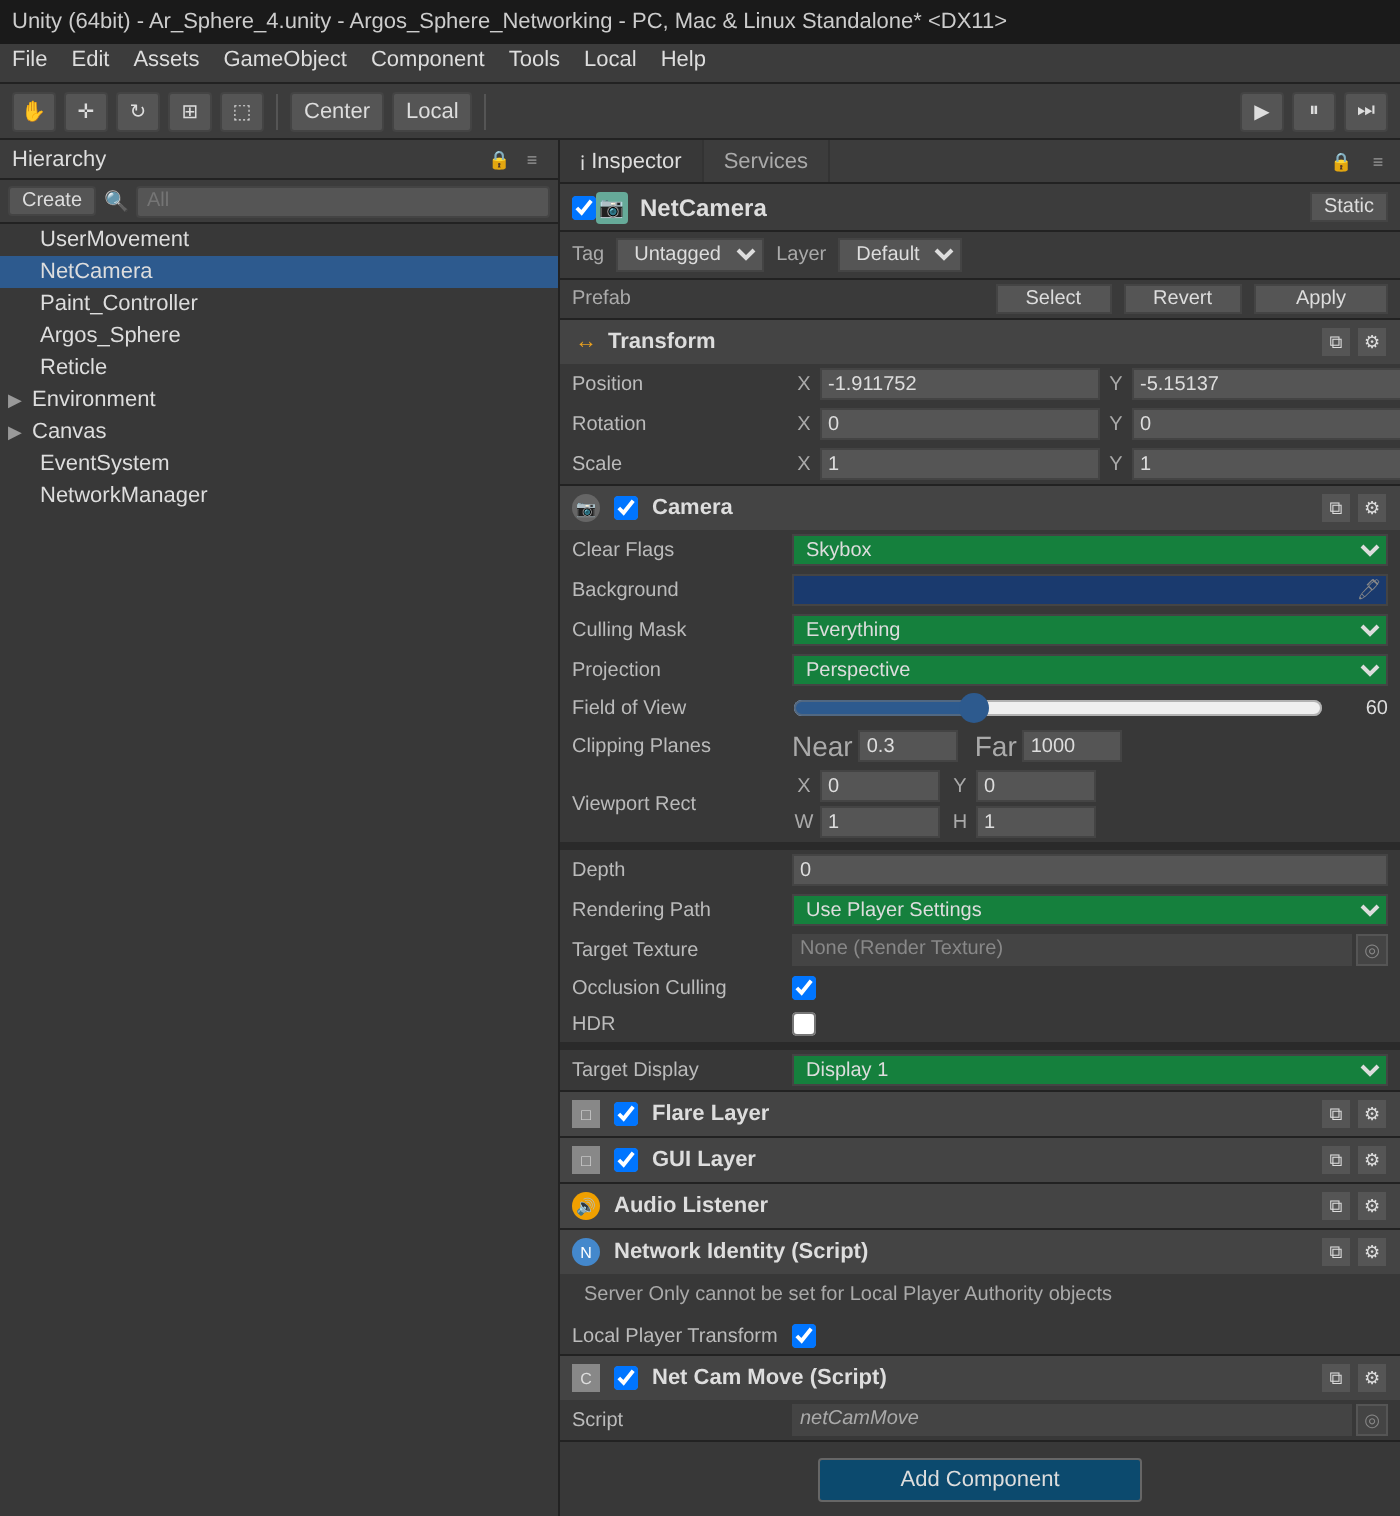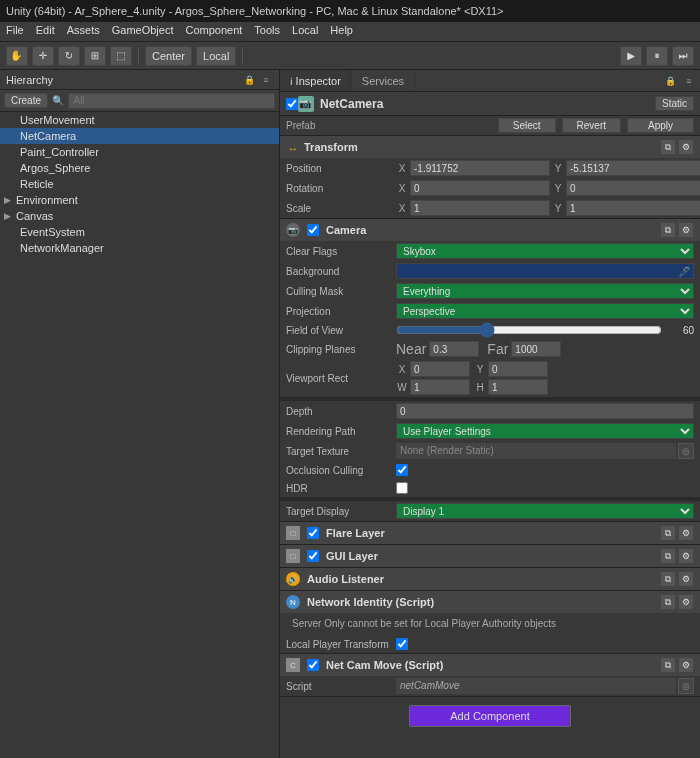--- a/index.html
+++ b/index.html
@@ -81,21 +81,21 @@
     
     .slider-wrap { display: flex; align-items: center; flex: 1; gap: 4px; }
     input[type="range"] { flex: 1; height: 12px; accent-color: #2d5a8e; }
     .slider-value { width: 28px; text-align: right; color: #ddd; font-size: 10px; }
 
     
     .section-gap { height: 4px; background: #2a2a2a; }
 
     
     .add-comp-wrap { padding: 8px; display: flex; justify-content: center; }
-    .add-comp-btn { background: #6d28d9; border: 1px solid #666; color: #ddd; padding: 4px 40px; font-size: 11px; cursor: pointer; border-radius: 2px; }
+    .add-comp-btn { background: #0c4a6e; border: 1px solid #666; color: #ddd; padding: 4px 40px; font-size: 11px; cursor: pointer; border-radius: 2px; }
 
     
     .script-field { background: #444; border: 1px solid #444; color: #aaa; font-size: 10px; padding: 1px 3px; height: 16px; flex: 1; font-style: italic; }
 
     
     .info-text { color: #aaa; font-size: 10px; padding: 2px 6px; line-height: 1.4; }
 
     
     .icon-transform { color: #e8a020; font-size: 11px; }
 
@@ -228,20 +228,30 @@
 
     <div id="inspector-content">
 
       <div class="obj-header">
         <input type="checkbox" class="comp-checkbox" checked="" style="">
         <div class="obj-header-icon">📷</div>
         <span class="obj-name" style="margin-left:6px;">NetCamera</span>
         <button class="static-badge" style="font-size:10px;">Static</button>
       </div>
 
+      <div class="tag-row">
+        <span class="tag-label">Tag</span>
+        <select class="tag-select">
+          <option>Untagged</option>
+        </select>
+        <span class="tag-label">Layer</span>
+        <select class="tag-select">
+          <option>Default</option>
+        </select>
+      </div>
 
       <div class="prefab-row">
         <span class="tag-label" style="margin-right:auto;">Prefab</span>
         <button class="prefab-btn">Select</button>
         <button class="prefab-btn">Revert</button>
         <button class="prefab-btn apply">Apply</button>
       </div>
 
       <div class="component">
         <div class="comp-header">
@@ -386,21 +396,21 @@
           <span class="prop-label">Rendering Path</span>
           <div class="prop-value">
             <select class="prop-select">
               <option>Use Player Settings</option>
             </select>
           </div>
         </div>
         <div class="prop-row">
           <span class="prop-label">Target Texture</span>
           <div class="prop-value target-texture-row">
-            <span class="target-texture-field">None (Render Static)</span>
+            <span class="target-texture-field">None (Render Texture)</span>
             <div class="target-texture-pick">◎</div>
           </div>
         </div>
         <div class="prop-row">
           <span class="prop-label">Occlusion Culling</span>
           <div class="prop-value">
             <input type="checkbox" checked="" style="">
           </div>
         </div>
         <div class="prop-row">

